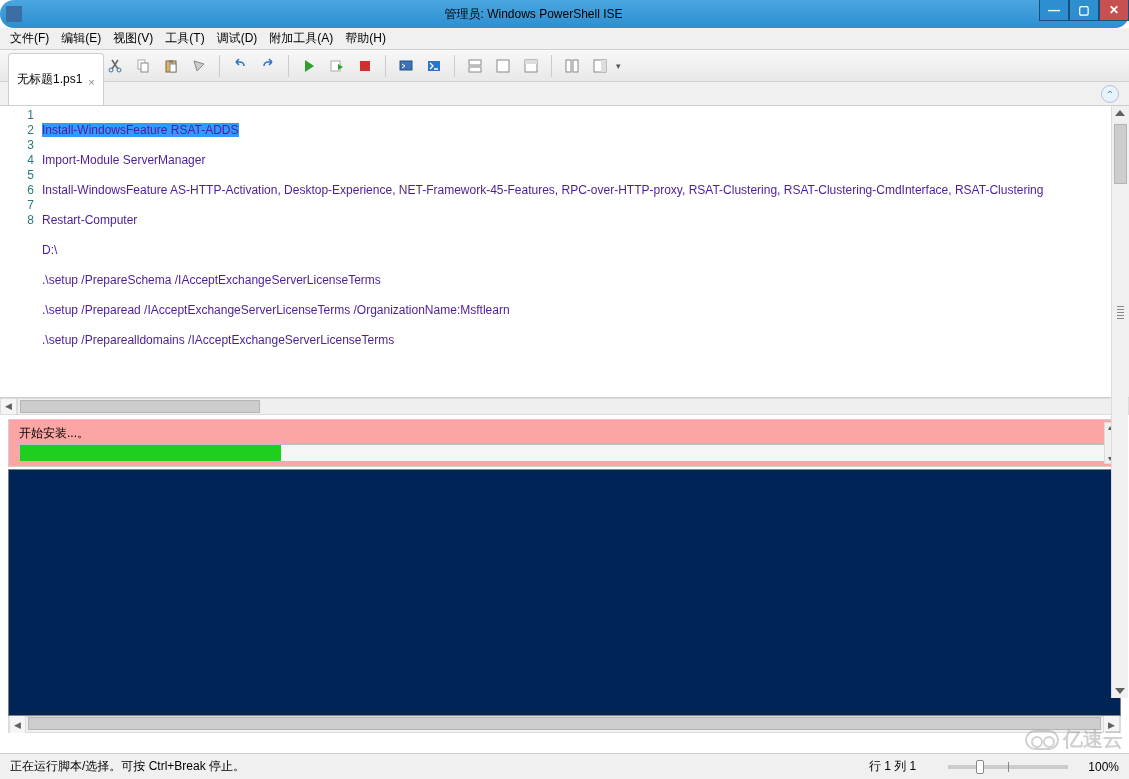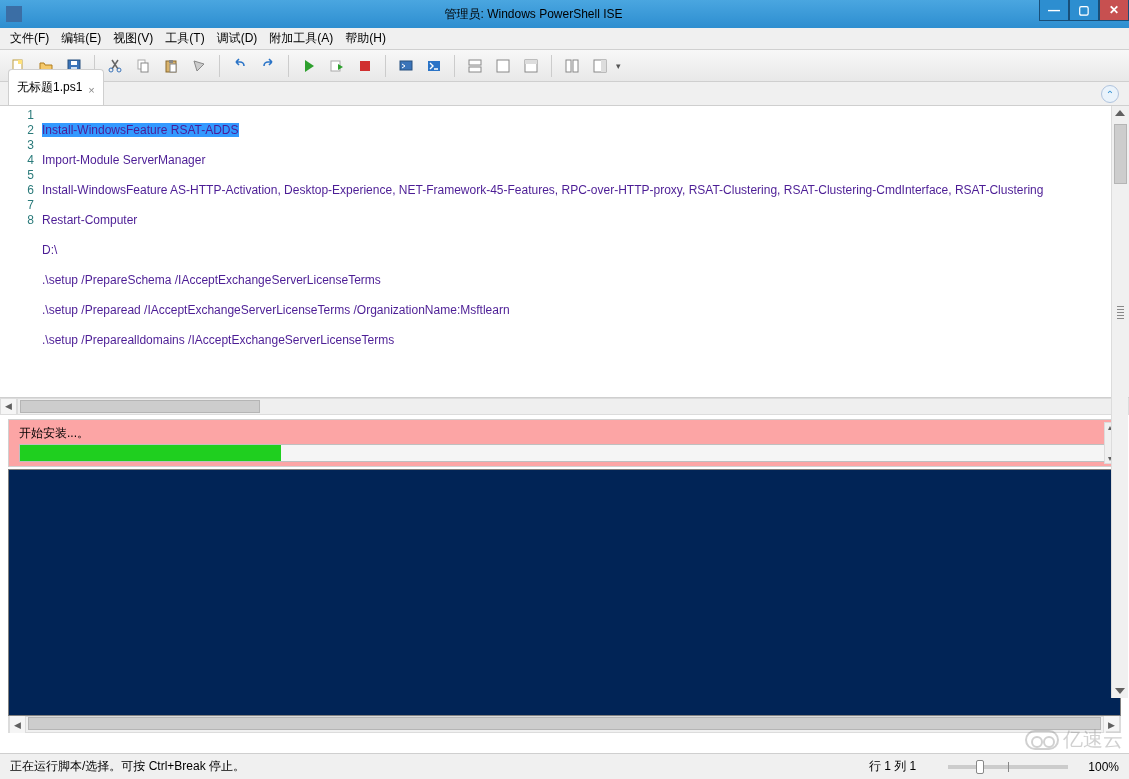--- a/index.html
+++ b/index.html
@@ -1,40 +1,40 @@
 <!DOCTYPE html>
 <html><head>
 <meta charset="utf-8">
 <style>
 * { margin: 0; padding: 0; box-sizing: border-box; font-family: "Microsoft YaHei", "Segoe UI", Tahoma, sans-serif; }
 body { background: #fff; width: 1129px; height: 779px; overflow: hidden; position: relative; }
 
 
-.titlebar { height: 28px; background: linear-gradient(#4aa6e0, #2d8ed0); display: flex; align-items: center; position: relative; }
+.titlebar { height: 28px; background: linear-gradient(#4aa6e0, #2d8ed0); display: flex; align-items: center; position: relative; border-radius: 14px; }
 .titlebar .app-icon { width: 16px; height: 16px; margin: 0 6px; background: #3b6ea5; display: inline-block; }
 .titlebar .title { flex: 1; text-align: center; font-size: 12px; color: #000; }
 .window-controls { display: flex; height: 100%; }
 .window-controls .btn { width: 30px; height: 22px; display:flex; align-items:center; justify-content:center; font-size: 12px; font-weight:bold; border: 1px solid #184f7a; margin-top:-1px; }
 .btn-min { background: #2d8ed0; color:#fff; }
 .btn-max { background: #2d8ed0; color:#fff; }
 .btn-close { background: #c75050; color:#fff; width: 48px; }
 
 
 .menubar { height: 22px; background: #f0f0f0; display: flex; align-items: center; padding: 0 4px; font-size: 12px; border-bottom: 1px solid #d0d0d0; }
 .menubar .item { padding: 2px 6px; cursor: default; }
 
 
 .toolbar { height: 32px; background: linear-gradient(#f8f8f8,#e8e8e8); border-bottom: 1px solid #cfcfcf; display: flex; align-items: center; padding: 0 6px; gap: 4px; }
 .tool-btn { width: 24px; height: 24px; display:flex; align-items:center; justify-content:center; border: 1px solid transparent; border-radius: 2px; font-size: 14px; color: #444; cursor: default; }
 .tool-sep { width: 1px; height: 22px; background: #ccc; margin: 0 4px; }
 .toolbar .dropdown-arrow { width: 10px; font-size: 9px; color: #555; }
 
 
 .tabstrip { height: 24px; background: #f0f0f0; display: flex; align-items: flex-end; padding-left: 8px; border-bottom: 1px solid #cfcfcf; position: relative; }
-.tab { background: #fff; border: 1px solid #cfcfcf; border-bottom: none; border-top-left-radius: 4px; border-top-right-radius: 4px; padding: 9px 8px; font-size: 12px; display: flex; align-items: flex-end; gap: 6px; }
+.tab { background: #fff; border: 1px solid #cfcfcf; border-bottom: none; border-top-left-radius: 4px; border-top-right-radius: 4px; padding: 17px 8px; font-size: 12px; display: flex; align-items: flex-end; gap: 6px; }
 .tab .close { color: #888; font-size: 11px; }
 .tabstrip .expand-circle { position: absolute; right: 10px; top: 3px; width: 18px; height: 18px; border-radius: 50%; border: 1px solid #b0c4de; background: #eaf3fb; display:flex; align-items:center; justify-content:center; font-size:10px; color:#2d8ed0; }
 
 
 .editor-wrap { display: flex; height: 292px; border-bottom: 1px solid #cfcfcf; position: relative; }
 .gutter { width: 40px; background: #fff; text-align: right; padding: 2px 6px 0 0; font-family: Consolas, "Courier New", monospace; font-size: 12px; color: #2a7a7a; line-height: 15px; }
 .code { flex: 1; padding: 2px 0 0 2px; font-family: Consolas, "Courier New", monospace; font-size: 12px; line-height: 15px; white-space: pre; overflow: hidden; position: relative; color: #000; }
 .code .sel { background: #3399ff; }
 .code .cmd { color: #4c1d95; }
 .code .param { color: #4c1d95; }
@@ -74,21 +74,21 @@
 .right-outer-sb .bars { position:absolute; left:5px; top:200px; width:7px; height:14px; background: repeating-linear-gradient(#888,#888 1px, transparent 1px, transparent 3px); }
 
 
 .statusbar { position:absolute; bottom:0; left:0; right:0; height:26px; background:#f0f0f0; border-top:1px solid #cfcfcf; display:flex; align-items:center; font-size:12px; padding:0 10px; gap: 20px; }
 .statusbar .left { flex:1; }
 .statusbar .slider { width:120px; height:4px; background:#ccc; position:relative; margin-left:12px; }
 .statusbar .slider .tick { position:absolute; left:50%; top:-3px; width:1px; height:10px; background:#888; }
 .statusbar .slider .knob { position:absolute; left:28px; top:-5px; width:8px; height:14px; background:#fff; border:1px solid #888; border-radius:2px; }
 
 
-.watermark { position:absolute; right:6px; bottom:26px; font-size:20px; color:rgba(120,120,120,0.35); display:flex; align-items:center; gap:4px; font-weight:normal; pointer-events:none; }
+.watermark { position:absolute; right:6px; bottom:26px; font-size:20px; color:rgba(120,120,120,0.35); display:flex; align-items:center; gap:4px; font-weight:bold; pointer-events:none; }
 .watermark .logo { width:34px; height:20px; border:2px solid rgba(120,120,120,0.35); border-radius:12px; position:relative; }
 .watermark .logo::before,.watermark .logo::after { content:""; position:absolute; border:2px solid rgba(120,120,120,0.35); border-radius:50%; width:8px; height:8px; top:4px; }
 .watermark .logo::before { left:4px; }
 .watermark .logo::after { left:16px; }
 
 svg { display:block; }
 </style>
 </head>
 <body>
 

